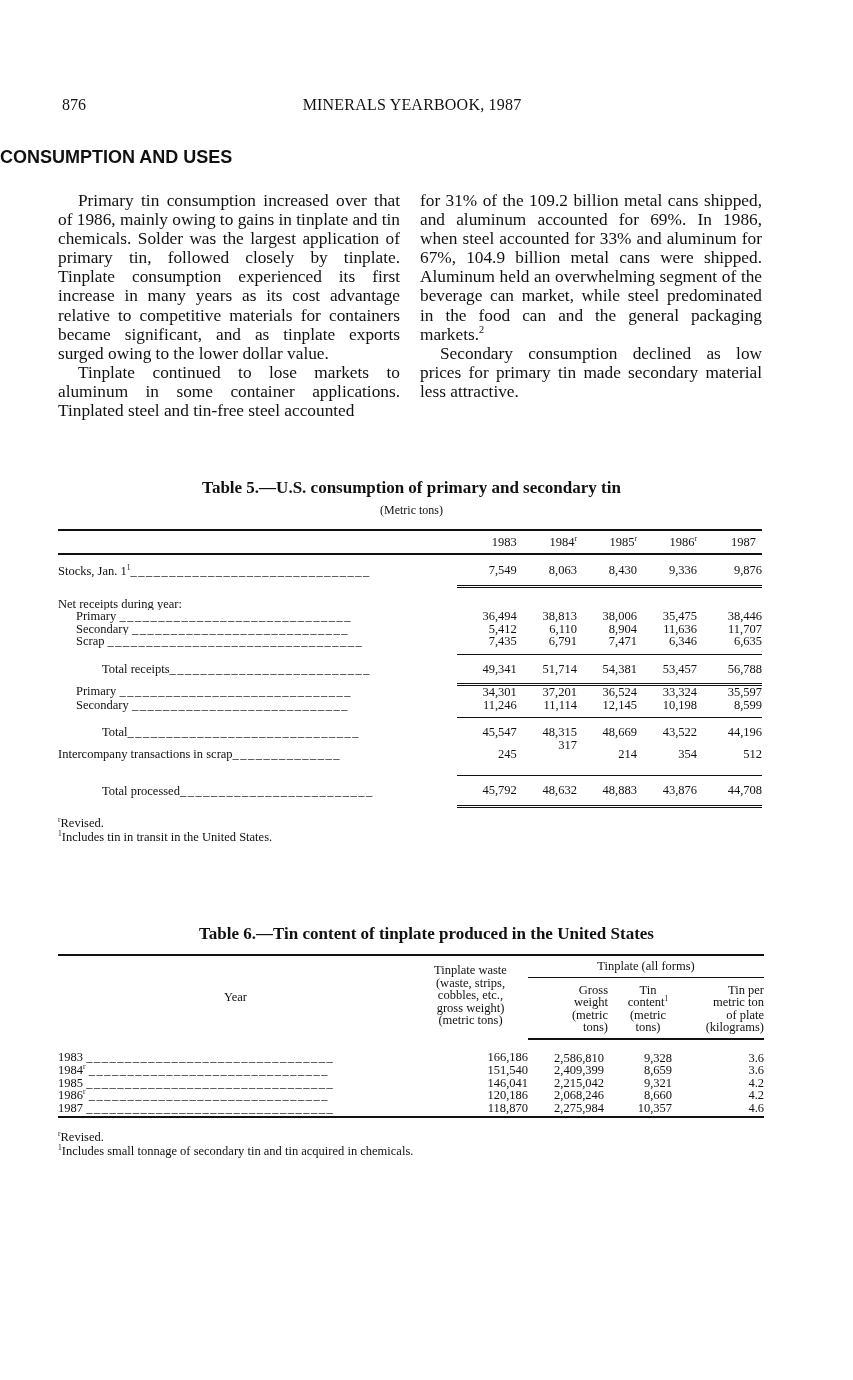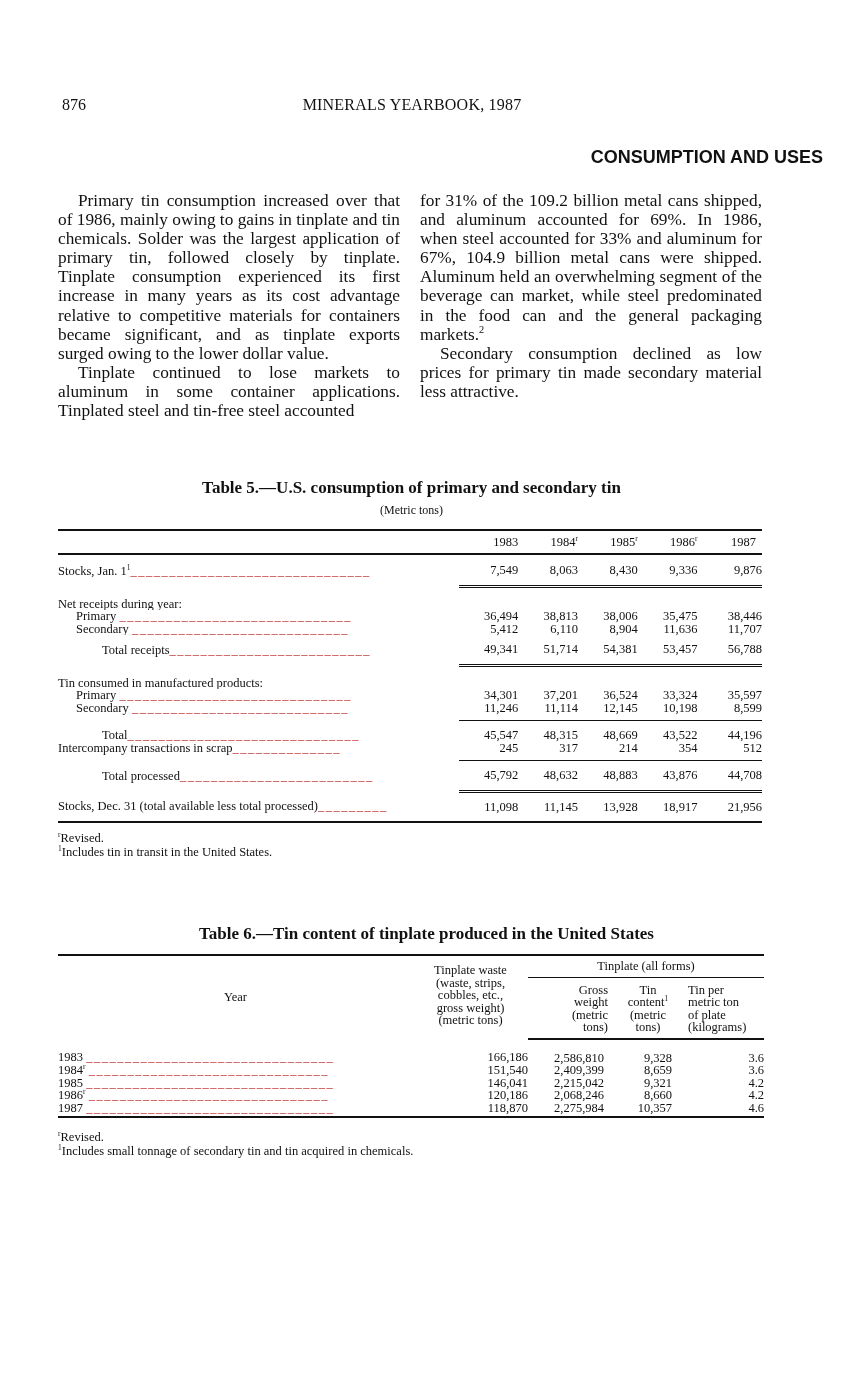--- a/index.html
+++ b/index.html
@@ -6,41 +6,41 @@
   body {
     width: 853px; height: 1380px; background: #ffffff; color: #111;
     font-family: "Liberation Serif", "DejaVu Serif", serif;
     position: relative; overflow: hidden;
   }
   .abs { position: absolute; }
   .running-head { top: 96px; left: 62px; width: 700px; font-size: 16px; }
   .page-num { position: absolute; left: 0; top: 0; }
   .journal-title { position: absolute; left: 0; width: 700px; text-align: center; top: 0; letter-spacing: 0.2px; }
   .section-head {
-    top: 147px; left: 0; width: 823px; text-align: right;
+    top: 147px; left: 0; width: 823px; text-align: left;
     font-family: "Liberation Sans", "DejaVu Sans", sans-serif; font-weight: bold;
     font-size: 18px; letter-spacing: 0;
   }
   .col { top: 191px; width: 342px; font-size: 17.3px; line-height: 19.1px; text-align: justify; }
   .col p { margin: 0; text-indent: 20px; }
   .col-left { left: 58px; }
   .col-right { left: 420px; }
   .col-right p.cont { text-indent: 0; }
   sup { font-size: 60%; line-height: 0; }
 
   .table-title { left: 0; width: 823px; text-align: center; font-weight: bold; font-size: 17px; }
   .table-sub { left: 0; width: 823px; text-align: center; font-size: 12px; }
 
   
   .t5 { top: 529px; left: 58px; width: 704px; font-size: 12.5px; }
   .t5 table { border-collapse: collapse; width: 704px; }
   .t5 td, .t5 th { padding: 0; font-weight: normal; line-height: 12.5px; }
   .t5 .num { text-align: right; width: 66px; white-space: nowrap; }
   .t5 .stub { width: 374px; white-space: nowrap; overflow: hidden; }
-  .dots { color: #b91c1c; letter-spacing: 1.5px; }
+  .dots { color: #000000; letter-spacing: 1.5px; }
   .hdr-row th { border-top: 2px solid #111; border-bottom: 2px solid #111; height: 22px; }
   .dbl-bottom td.num { border-bottom: 3px double #111; }
   .single-bottom td.num { border-bottom: 1.5px solid #111; }
   .final-row td { border-bottom: 2px solid #111; }
   .indent1 { padding-left: 18px !important; }
   .indent2 { padding-left: 44px !important; }
   .notes { font-size: 12.5px; line-height: 14px; }
 
   
   .t6 { top: 954px; left: 58px; width: 706px; font-size: 12.5px; }
@@ -108,32 +108,37 @@
       <td class="num">38,446</td>
     </tr>
     <tr>
       <td class="stub indent1"><span>Secondary</span> <span class="dots">____________________________</span></td>
       <td class="num">5,412</td>
       <td class="num">6,110</td>
       <td class="num">8,904</td>
       <td class="num">11,636</td>
       <td class="num">11,707</td>
     </tr>
+    <tr class="single-bottom">
+      <td class="stub indent1" style="padding-bottom:6px"><span>Scrap</span> <span class="dots">_________________________________</span></td>
+      <td class="num" style="padding-bottom:6px">7,435</td>
+      <td class="num" style="padding-bottom:6px">6,791</td>
+      <td class="num" style="padding-bottom:6px">7,471</td>
+      <td class="num" style="padding-bottom:6px">6,346</td>
+      <td class="num" style="padding-bottom:6px">6,635</td>
+    </tr>
     <tr class="dbl-bottom">
       <td class="stub indent2" style="padding:8px 0 8px 44px"><span>Total receipts</span><span class="dots">__________________________</span></td>
       <td class="num" style="padding:8px 0">49,341</td>
       <td class="num" style="padding:8px 0">51,714</td>
       <td class="num" style="padding:8px 0">54,381</td>
       <td class="num" style="padding:8px 0">53,457</td>
       <td class="num" style="padding:8px 0">56,788</td>
     </tr>
     <tr>
-      <td class="stub" style="padding-top:10px" colspan="6">Tin consumed in manufactured products:</td>
-    </tr>
-    <tr>
       <td class="stub indent1"><span>Primary</span> <span class="dots">______________________________</span></td>
       <td class="num">34,301</td>
       <td class="num">37,201</td>
       <td class="num">36,524</td>
       <td class="num">33,324</td>
       <td class="num">35,597</td>
     </tr>
     <tr class="single-bottom">
       <td class="stub indent1" style="padding-bottom:6px"><span>Secondary</span> <span class="dots">____________________________</span></td>
       <td class="num" style="padding-bottom:6px">11,246</td>
@@ -146,41 +151,33 @@
       <td class="stub indent2" style="padding:8px 0 0 44px"><span>Total</span><span class="dots">______________________________</span></td>
       <td class="num" style="padding-top:8px">45,547</td>
       <td class="num" style="padding-top:8px">48,315</td>
       <td class="num" style="padding-top:8px">48,669</td>
       <td class="num" style="padding-top:8px">43,522</td>
       <td class="num" style="padding-top:8px">44,196</td>
     </tr>
     <tr class="single-bottom">
       <td class="stub" style="padding-bottom:6px"><span>Intercompany transactions in scrap</span><span class="dots">______________</span></td>
       <td class="num" style="padding-bottom:6px">245</td>
-      <td class="num" style="padding-bottom:6px">317</td>
+      <td class="num" style="padding-bottom:24px">317</td>
       <td class="num" style="padding-bottom:6px">214</td>
       <td class="num" style="padding-bottom:6px">354</td>
       <td class="num" style="padding-bottom:6px">512</td>
     </tr>
     <tr class="dbl-bottom">
       <td class="stub indent2" style="padding:8px 0 8px 44px"><span>Total processed</span><span class="dots">_________________________</span></td>
       <td class="num" style="padding:8px 0">45,792</td>
       <td class="num" style="padding:8px 0">48,632</td>
       <td class="num" style="padding:8px 0">48,883</td>
       <td class="num" style="padding:8px 0">43,876</td>
       <td class="num" style="padding:8px 0">44,708</td>
     </tr>
-    <tr class="final-row">
-      <td class="stub" style="padding:8px 0"><span>Stocks, Dec. 31 (total available less total processed)</span><span class="dots">_________</span></td>
-      <td class="num" style="padding:8px 0">11,098</td>
-      <td class="num" style="padding:8px 0">11,145</td>
-      <td class="num" style="padding:8px 0">13,928</td>
-      <td class="num" style="padding:8px 0">18,917</td>
-      <td class="num" style="padding:8px 0">21,956</td>
-    </tr>
   </tbody>
     </table>
   <div class="notes" style="margin-top:8px">
     <div><sup>r</sup><span>Revised.</span></div>
     <div><sup>1</sup><span>Includes tin in transit in the United States.</span></div>
   </div>
 </div>
 
 <div class="abs table-title" style="top:924px;padding-left:15px;">Table 6.—Tin content of tinplate produced in the United States</div>
 
@@ -204,21 +201,21 @@
             <div>weight</div>
             <div>(metric</div>
             <div>tons)</div>
         </th>
         <th style="width:80px;text-align:center;padding:6px 0 4px">
           <div>Tin</div>
             <div><span>content</span><sup>1</sup></div>
             <div>(metric</div>
             <div>tons)</div>
         </th>
-        <th style="width:76px;text-align:left;padding:6px 0 4px">
+        <th style="width:76px;text-align:right;padding:6px 0 4px">
           <div>Tin per</div>
             <div>metric ton</div>
             <div>of plate</div>
             <div>(kilograms)</div>
         </th>
       </tr>
     </thead>
     <tbody>
       <tr>
         <td style="padding-top:12px"><span>1983</span><sup></sup> <span class="dots">________________________________</span></td>

